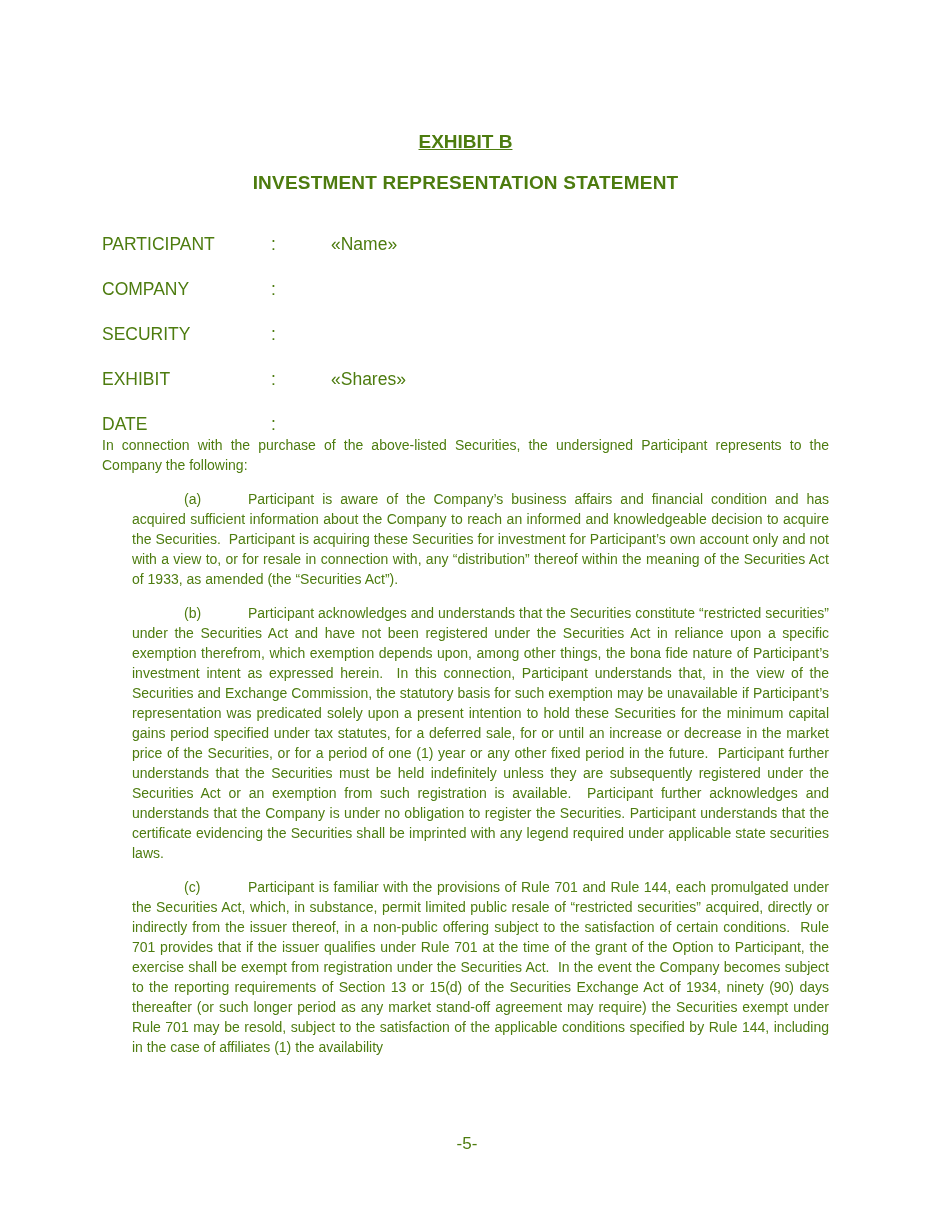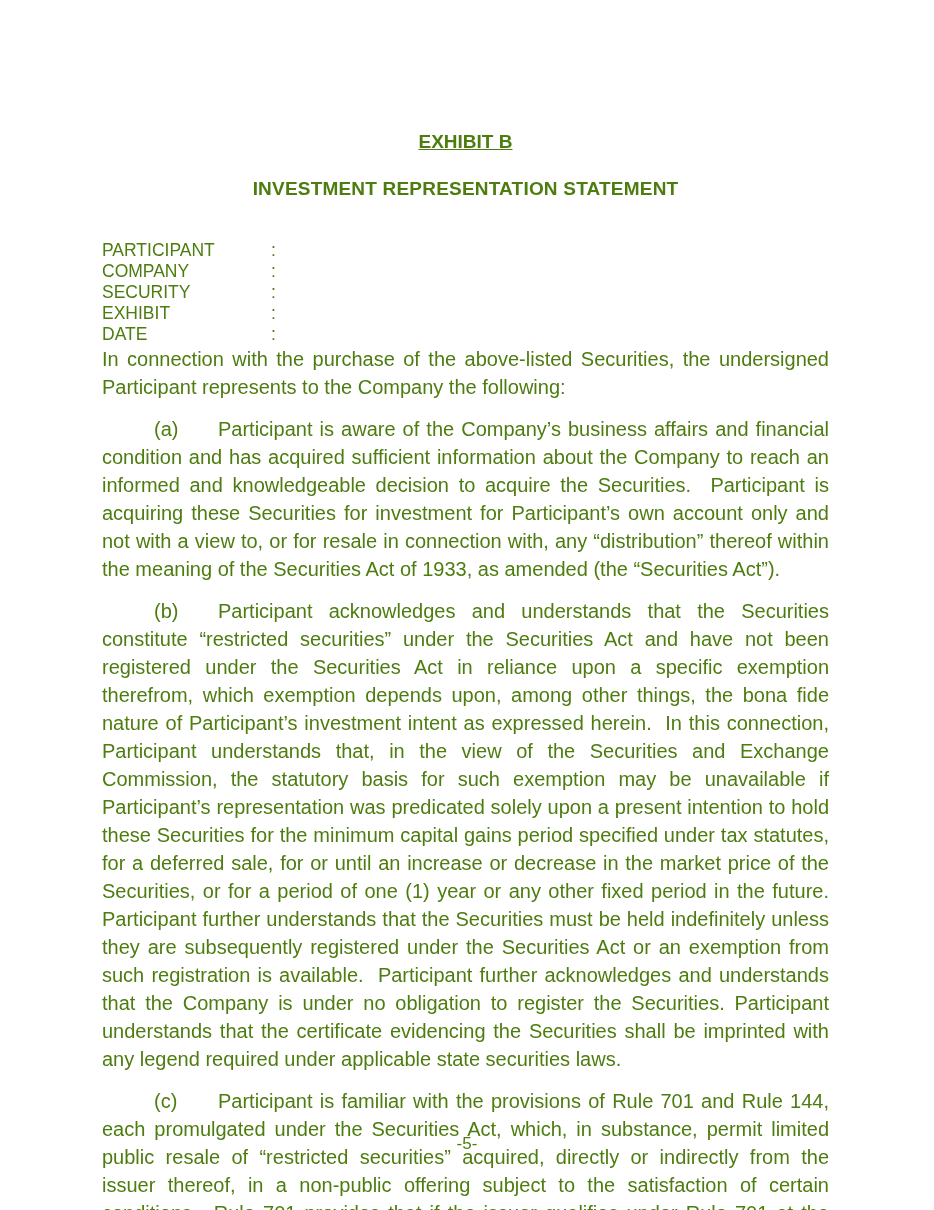--- a/index.html
+++ b/index.html
@@ -27,58 +27,60 @@
     padding-top: 131px;
     text-align: center;
     font-size: 19px;
     font-weight: bold;
     line-height: 21px;
   }
   .exhibit-title .underlined {
     text-decoration: underline;
   }
   .statement-title {
-    margin: 26px 0 0 0;
+    margin: 20px 0 0 0;
     text-align: center;
     font-size: 19px;
     font-weight: bold;
     line-height: 21px;
     letter-spacing: 0.2px;
   }
   .fields {
     margin-top: 41px;
     font-size: 17.5px;
     line-height: 21px;
   }
   .field-row {
     display: flex;
+    margin-top: 24px;
   }
   .f-label {
     width: 169px;
     flex: 0 0 169px;
   }
   .f-sep {
     width: 60px;
     flex: 0 0 60px;
   }
   .f-value {
     flex: 1 1 auto;
   }
   .para {
     margin: 0;
-    font-size: 20px;
-    line-height: 28px;
+    font-size: 14px;
+    line-height: 20px;
     text-align: justify;
   }
   .para .ptext {
     white-space: pre-wrap;
   }
   .body-para {
     margin-top: 14px;
     text-indent: 52px;
+    margin-left: 30px;
   }
   .marker {
     display: inline-block;
     width: 64px;
     text-indent: 0;
   }
   .page-number {
     position: absolute;
     top: 1133px;
     left: 0;
@@ -95,32 +97,34 @@
   <div class="content">
 
     <h1 class="exhibit-title"><span class="underlined">EXHIBIT B</span></h1>
 
     <h2 class="statement-title">INVESTMENT REPRESENTATION STATEMENT</h2>
 
     <div class="fields">
       <div class="field-row">
         <span class="f-label">PARTICIPANT</span>
         <span class="f-sep">:</span>
+        <span class="f-value">«Name»</span>
       </div>
       <div class="field-row">
         <span class="f-label">COMPANY</span>
         <span class="f-sep">:</span>
       </div>
       <div class="field-row">
         <span class="f-label">SECURITY</span>
         <span class="f-sep">:</span>
       </div>
       <div class="field-row">
         <span class="f-label">EXHIBIT</span>
         <span class="f-sep">:</span>
+        <span class="f-value">«Shares»</span>
       </div>
       <div class="field-row">
         <span class="f-label">DATE</span>
         <span class="f-sep">:</span>
         <span class="f-value"></span>
       </div>
     </div>
 
     <p class="para intro"><span class="ptext">In connection with the purchase of the above-listed Securities, the undersigned Participant represents to the Company the following:</span></p>
 

